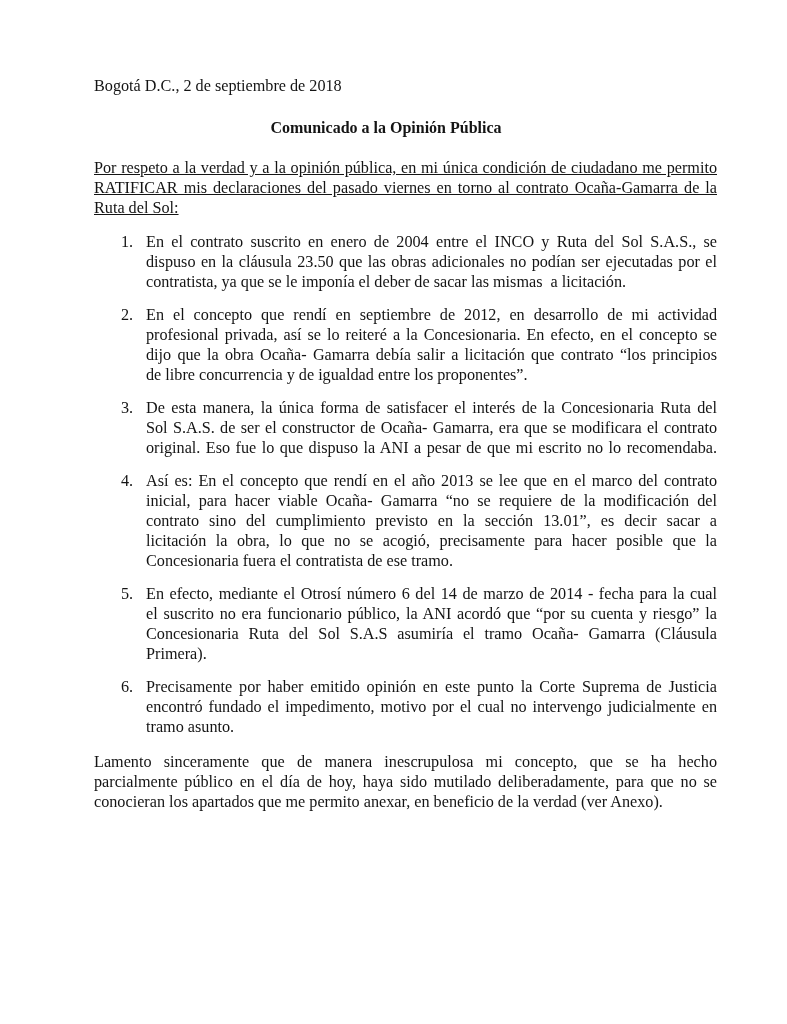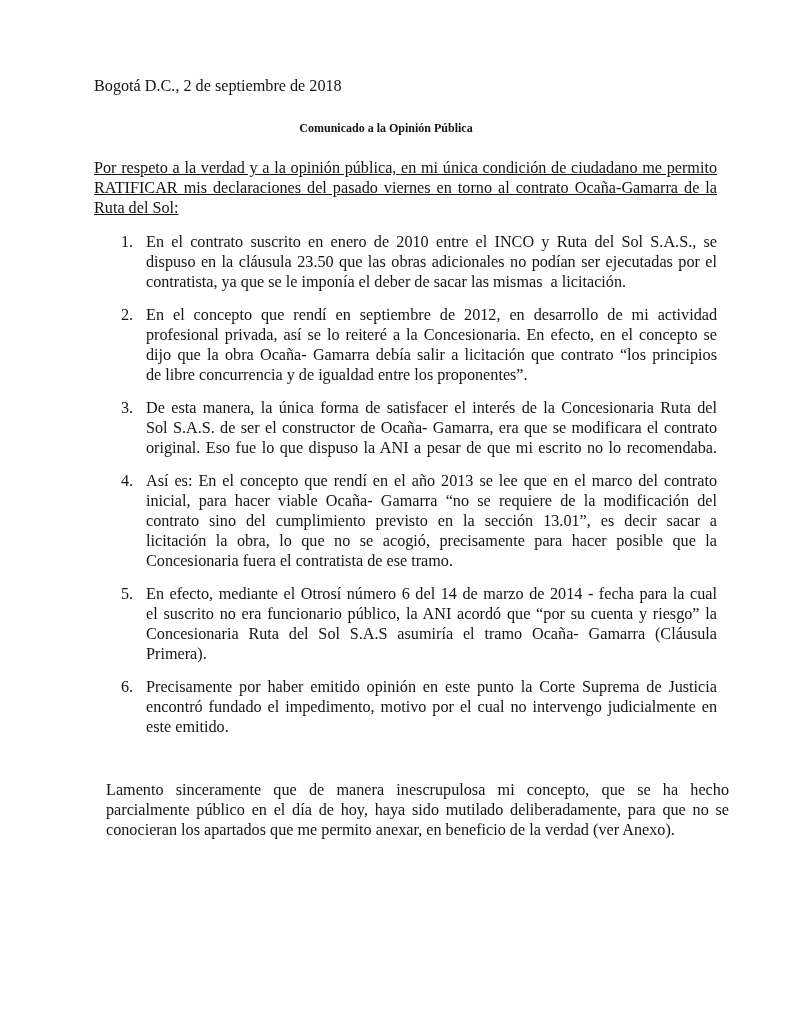--- a/index.html
+++ b/index.html
@@ -5,45 +5,45 @@
   html, body { margin: 0; padding: 0; background: #ffffff; }
   body {
     width: 787px; height: 1024px; position: relative; overflow: hidden;
     font-family: "Liberation Serif", "DejaVu Serif", serif;
     color: #141414;
   }
   .page { position: absolute; left: 0; top: 0; width: 787px; height: 1024px; background: #fff; }
   .line { position: absolute; white-space: nowrap; font-size: 16.2px; line-height: 20px; }
   .just { text-align: justify; text-align-last: justify; white-space: normal; }
   .date { left: 94px; top: 76px; }
-  .title { left: 0; width: 772px; text-align: center; top: 118px; font-weight: bold; font-size: 12px; }
+  .title { left: 0; width: 772px; text-align: center; top: 118px; font-weight: bold; font-size: 16px; }
   .intro { left: 94px; width: 623px; text-decoration: underline; }
   .num { position: absolute; left: 121px; font-size: 16.2px; line-height: 20px; }
   .itext { position: absolute; left: 146px; width: 571px; font-size: 16.2px; line-height: 20px; }
-  .closing { left: 106px; width: 623px; margin-top: 28px; }
+  .closing { left: 94px; width: 623px; }
   .sig { left: 94px; top: 846px; font-weight: bold; font-size: 15.6px; }
 </style>
 </head>
 <body>
 
 <div class="page">
 
   <div class="line date">Bogotá D.C., 2 de septiembre de 2018</div>
 
   <div class="line title">Comunicado a la Opinión Pública</div>
 
   <div>
     <div class="line intro just" style="top:158px">Por respeto a la verdad y a la opinión pública, en mi única condición de ciudadano me permito</div>
     <div class="line intro just" style="top:178px">RATIFICAR mis declaraciones del pasado viernes en torno al contrato Ocaña-Gamarra de la</div>
     <div class="line intro" style="top:198px">Ruta del Sol:</div>
   </div>
 
   <div>
     <div class="num" style="top:232px">1.</div>
-    <div class="itext just" style="top:232px">En el contrato suscrito en enero de 2010 entre el INCO y Ruta del Sol S.A.S., se</div>
+    <div class="itext just" style="top:232px">En el contrato suscrito en enero de 2004 entre el INCO y Ruta del Sol S.A.S., se</div>
     <div class="itext just" style="top:252px">dispuso en la cláusula 23.50 que las obras adicionales no podían ser ejecutadas por el</div>
     <div class="itext" style="top:272px; white-space:pre">contratista, ya que se le imponía el deber de sacar las mismas  a licitación.</div>
   </div>
 
   <div>
     <div class="num" style="top:305px">2.</div>
     <div class="itext just" style="top:305px">En el concepto que rendí en septiembre de 2012, en desarrollo de mi actividad</div>
     <div class="itext just" style="top:325px">profesional privada, así se lo reiteré a la Concesionaria. En efecto, en el concepto se</div>
     <div class="itext just" style="top:345px">dijo que la obra Ocaña- Gamarra debía salir a licitación que contrato “los principios</div>
     <div class="itext" style="top:365px">de libre concurrencia y de igualdad entre los proponentes”.</div>
@@ -70,21 +70,21 @@
     <div class="itext just" style="top:584px">En efecto, mediante el Otrosí número 6 del 14 de marzo de 2014 - fecha para la cual</div>
     <div class="itext just" style="top:604px">el suscrito no era funcionario público, la ANI acordó que “por su cuenta y riesgo” la</div>
     <div class="itext just" style="top:624px">Concesionaria Ruta del Sol S.A.S asumiría el tramo Ocaña- Gamarra (Cláusula</div>
     <div class="itext" style="top:644px">Primera).</div>
   </div>
 
   <div>
     <div class="num" style="top:677px">6.</div>
     <div class="itext just" style="top:677px">Precisamente por haber emitido opinión en este punto la Corte Suprema de Justicia</div>
     <div class="itext just" style="top:697px">encontró fundado el impedimento, motivo por el cual no intervengo judicialmente en</div>
-    <div class="itext" style="top:717px">este emitido.</div>
+    <div class="itext" style="top:717px">tramo asunto.</div>
   </div>
 
   <div>
     <div class="line closing just" style="top:752px">Lamento sinceramente que de manera inescrupulosa mi concepto, que se ha hecho</div>
     <div class="line closing just" style="top:772px">parcialmente público en el día de hoy, haya sido mutilado deliberadamente, para que no se</div>
     <div class="line closing" style="top:792px">conocieran los apartados que me permito anexar, en beneficio de la verdad (ver Anexo).</div>
   </div>
 
 
 </div>

